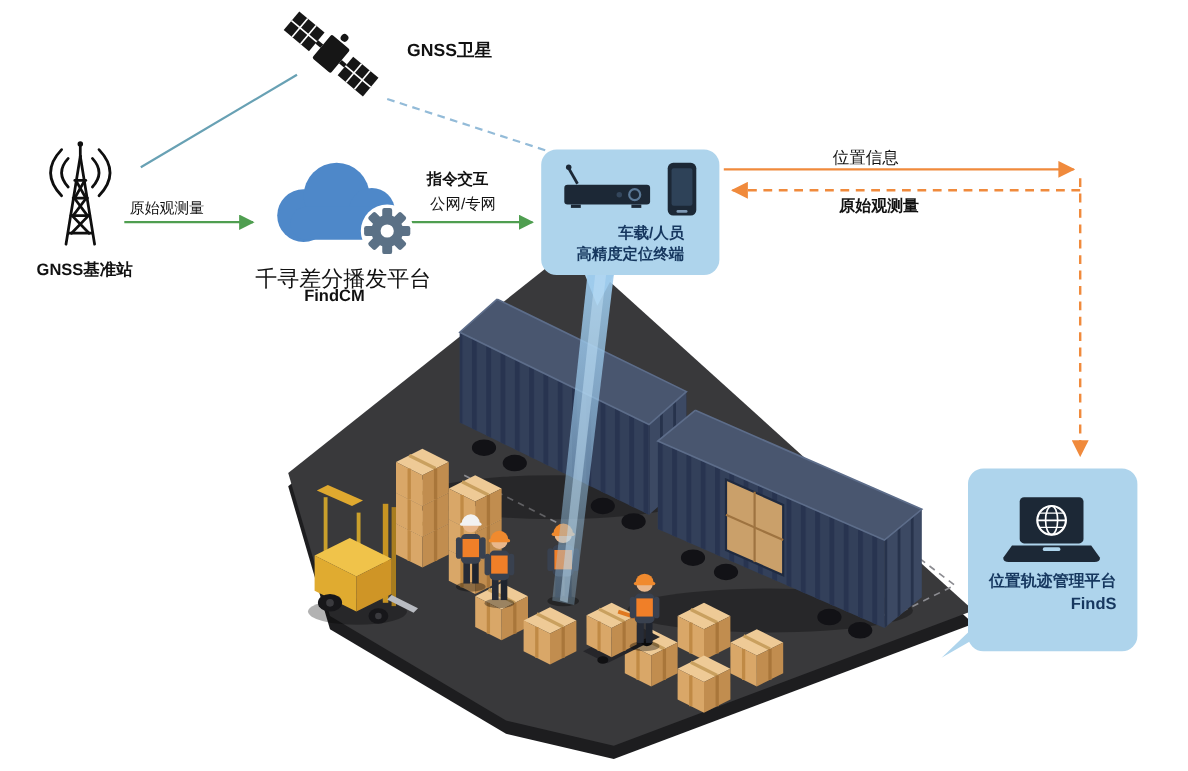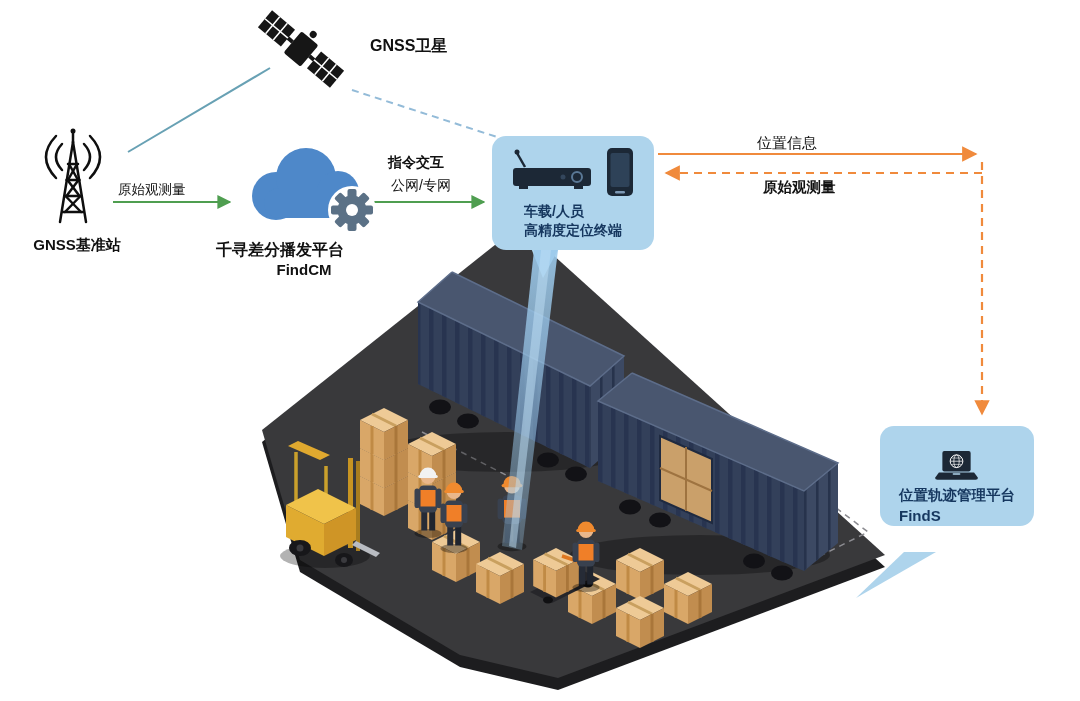--- a/index.html
+++ b/index.html
@@ -3,21 +3,21 @@
 <meta charset="utf-8">
 <style>
   html,body{margin:0;padding:0;background:#fff;}
   #canvas{position:relative;width:1080px;height:701px;background:#fff;overflow:hidden;
           font-family:"Liberation Sans","DejaVu Sans",sans-serif;color:#111;}
   #scene{position:absolute;left:0;top:0;z-index:1;}
   .icon{position:absolute;z-index:2;}
   .label{position:absolute;z-index:4;white-space:nowrap;color:#111;}
   .bubble{position:absolute;z-index:3;background:#aed4ec;border-radius:14px;
           display:flex;flex-direction:column;align-items:center;box-sizing:border-box;}
-  .bubble .bt{color:#16375f;font-weight:bold;text-align:left;line-height:1.35;}
+  .bubble .bt{color:#16375f;font-weight:bold;text-align:right;line-height:1.35;}
   .icons-row{display:flex;align-items:flex-end;gap:10px;}
 </style>
 </head>
 <body>
 
 <div id="canvas">
 
   <svg id="scene" width="1080" height="701" viewBox="0 0 1080 701">
     <defs>
       <marker id="agreen" viewBox="0 0 10 10" refX="9" refY="5" markerWidth="7" markerHeight="7" orient="auto">
@@ -248,21 +248,21 @@
         <rect x="5.5" y="7" width="19" height="34" rx="2" fill="#2e4258"></rect>
         <rect x="10" y="45" width="10" height="2.5" rx="1.2" fill="#7d98b4"></rect>
       </svg>
     </div>
     <div class="bt" style="font-size:14px;margin-top:4px;">
       <div>车载/人员</div>
       <div>高精度定位终端</div>
     </div>
   </div>
 
-  <div class="bubble" style="left:880px;top:426px;width:154px;height:100px;padding-top:24px;">
+  <div class="bubble" style="left:880px;top:426px;width:154px;height:166px;padding-top:24px;">
     <svg width="150" height="66" viewBox="0 0 150 66">
       <rect x="45" y="2" width="58" height="42" rx="4" fill="#1c2836"></rect>
       <circle cx="74" cy="23" r="13" stroke="#ffffff" stroke-width="2" fill="none"></circle>
       <ellipse cx="74" cy="23" rx="5.5" ry="13" stroke="#ffffff" stroke-width="1.5" fill="none"></ellipse>
       <line x1="61" y1="23" x2="87" y2="23" stroke="#ffffff" stroke-width="1.5"></line>
       <line x1="63.5" y1="16.5" x2="84.5" y2="16.5" stroke="#ffffff" stroke-width="1.2"></line>
       <line x1="63.5" y1="29.5" x2="84.5" y2="29.5" stroke="#ffffff" stroke-width="1.2"></line>
       <path d="M38,46 L110,46 L118,57 Q118,61 113,61 L35,61 Q30,61 30,57 Z" fill="#1c2836"></path>
       <rect x="66" y="47.5" width="16" height="3.5" rx="1.7" fill="#aed4ec"></rect>
     </svg>
@@ -271,21 +271,21 @@
       <div style="font-size:15px;">FindS</div>
     </div>
   </div>
 
   <div class="label" style="left:352px;top:36px;font-size:16px;font-weight:600;margin-left:18px;">GNSS卫星</div>
 
   <div class="label" style="left:12px;top:236px;width:130px;text-align:center;font-size:15px;font-weight:bold;">GNSS基准站</div>
 
   <div class="label" style="left:118px;top:181px;font-size:13.5px;font-weight:500;">原始观测量</div>
 
-  <div class="label" style="left:216px;top:240px;width:176px;text-align:left;font-size:16px;font-weight:bold;">千寻差分播发平台</div>
+  <div class="label" style="left:216px;top:240px;width:176px;text-align:right;font-size:20px;font-weight:normal;">千寻差分播发平台</div>
   <div class="label" style="left:216px;top:261px;width:176px;text-align:center;font-size:15px;font-weight:bold;">FindCM</div>
 
   <div class="label" style="left:388px;top:154px;font-size:14px;font-weight:bold;">指令交互</div>
   <div class="label" style="left:391px;top:177px;font-size:14px;font-weight:normal;">公网/专网</div>
 
   <div class="label" style="left:757px;top:134px;font-size:15px;font-weight:normal;">位置信息</div>
   <div class="label" style="left:763px;top:178px;font-size:14.5px;font-weight:bold;">原始观测量</div>
 
 </div>
 

